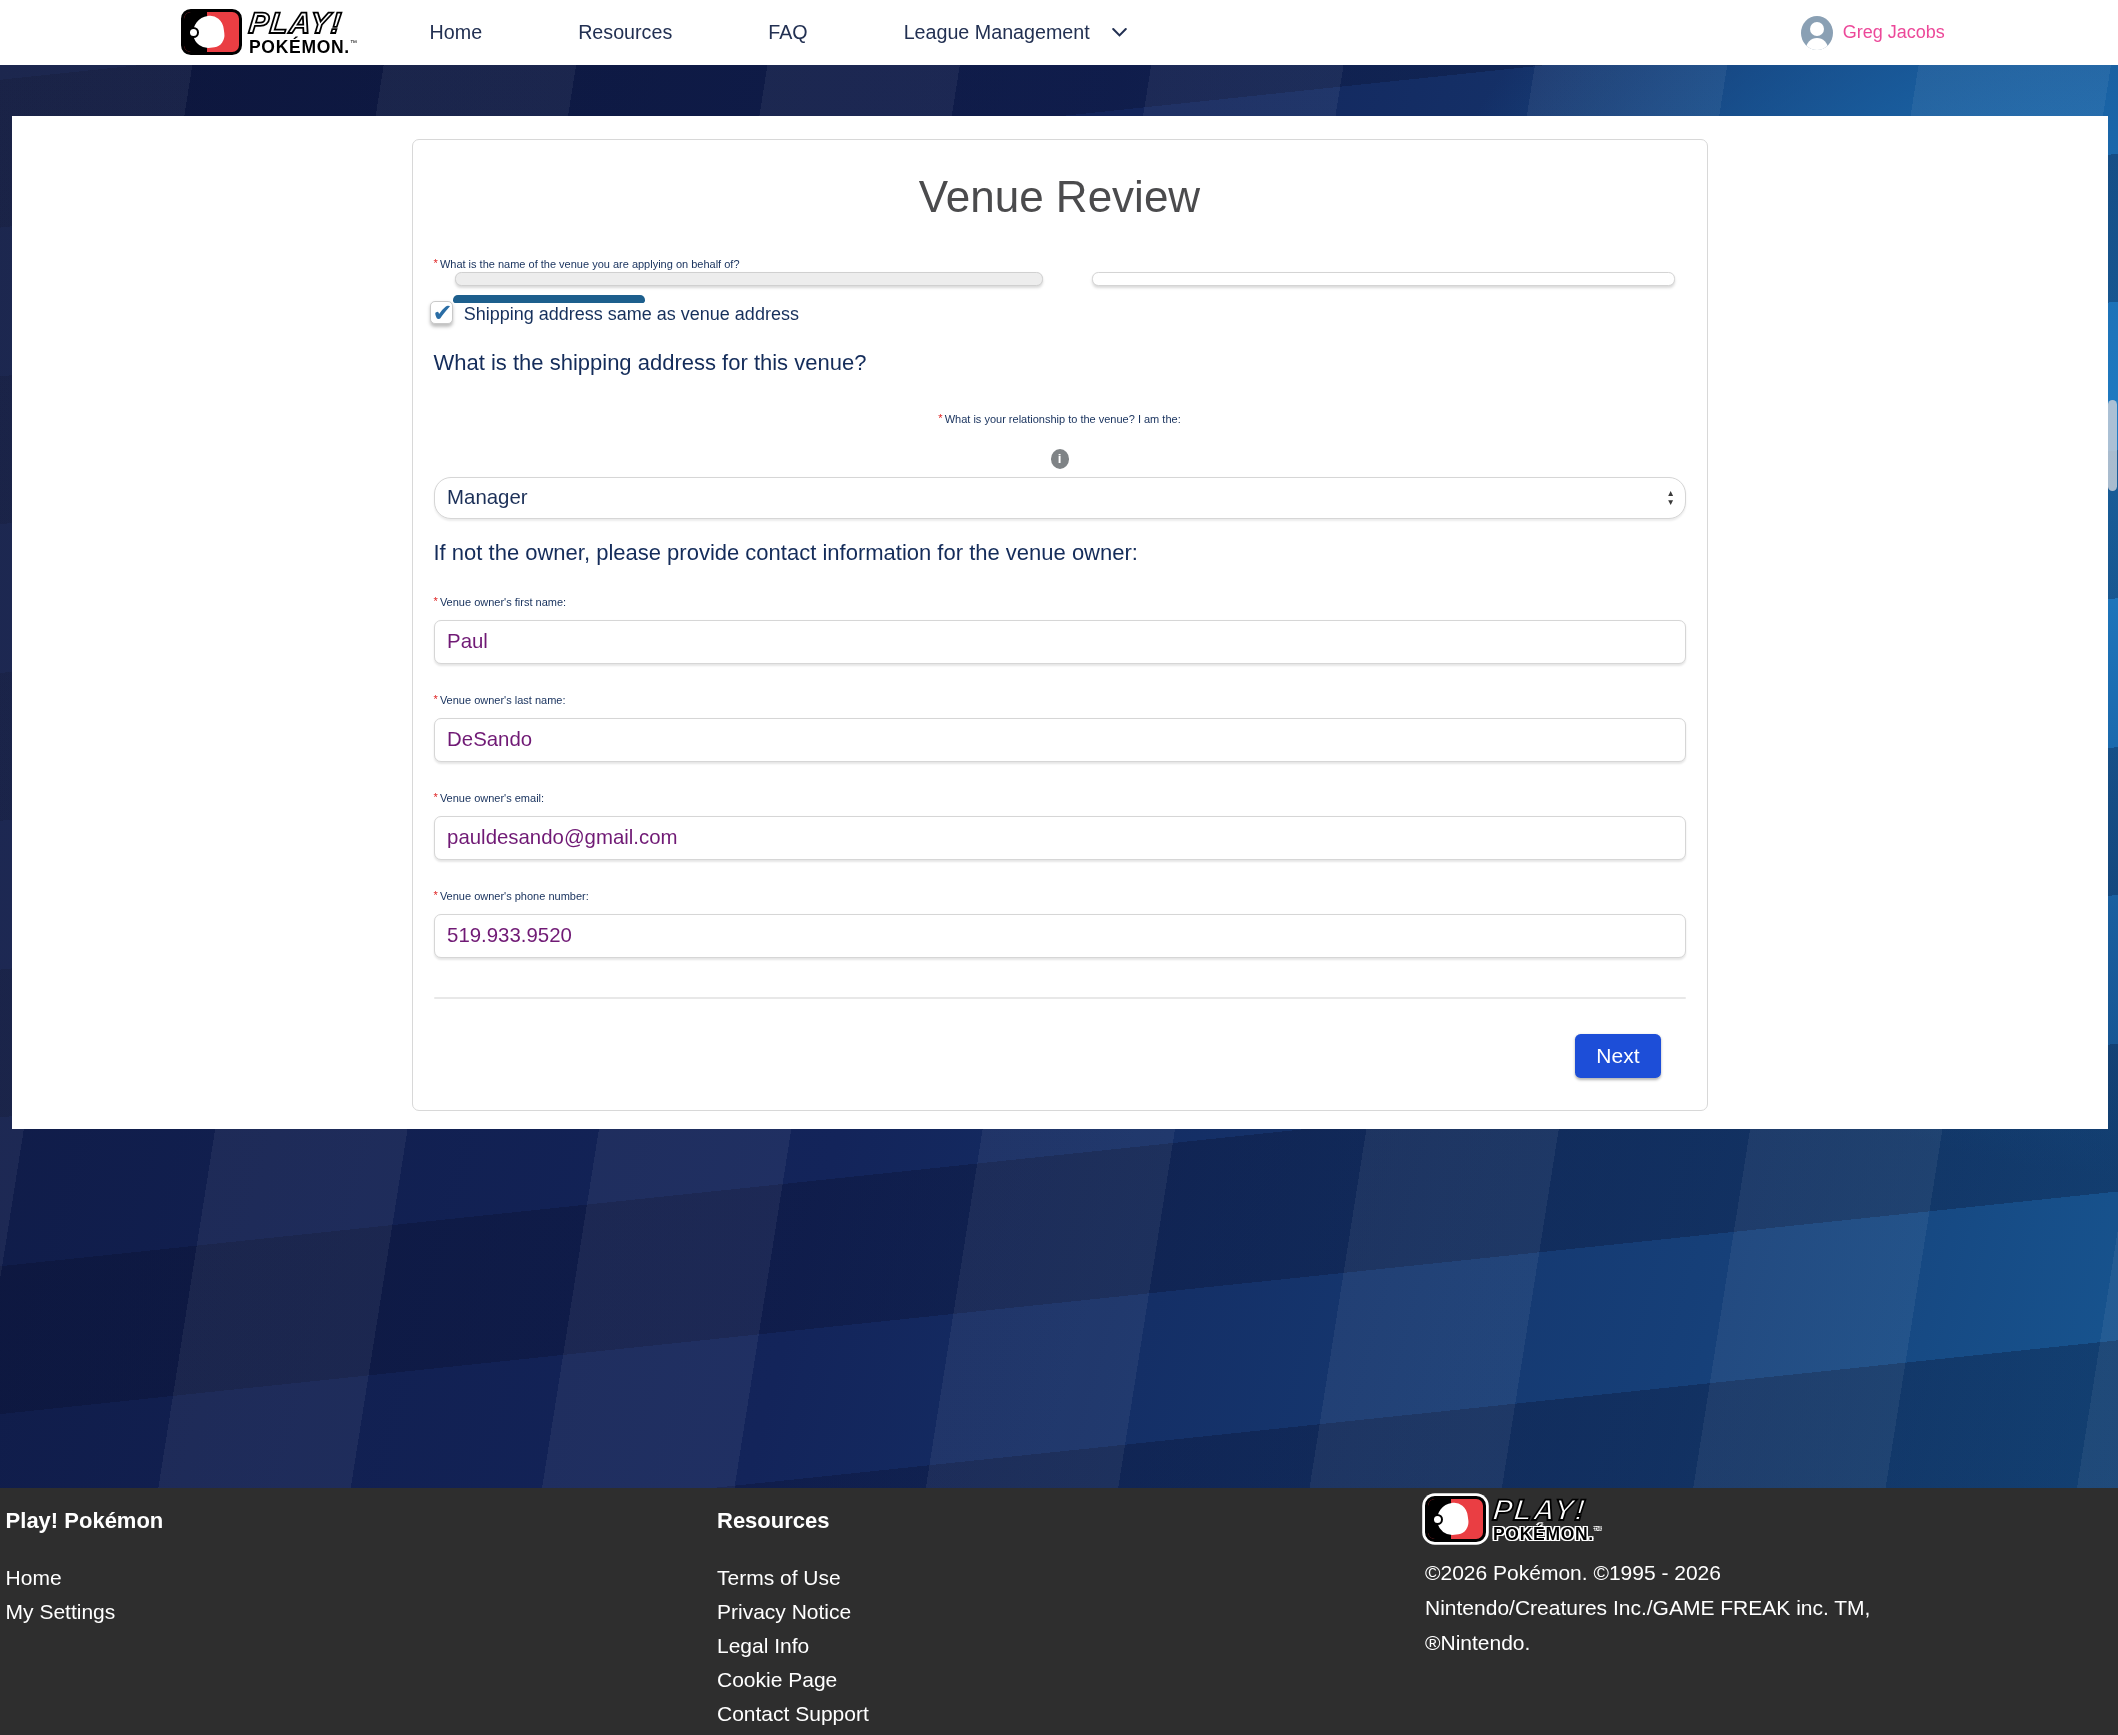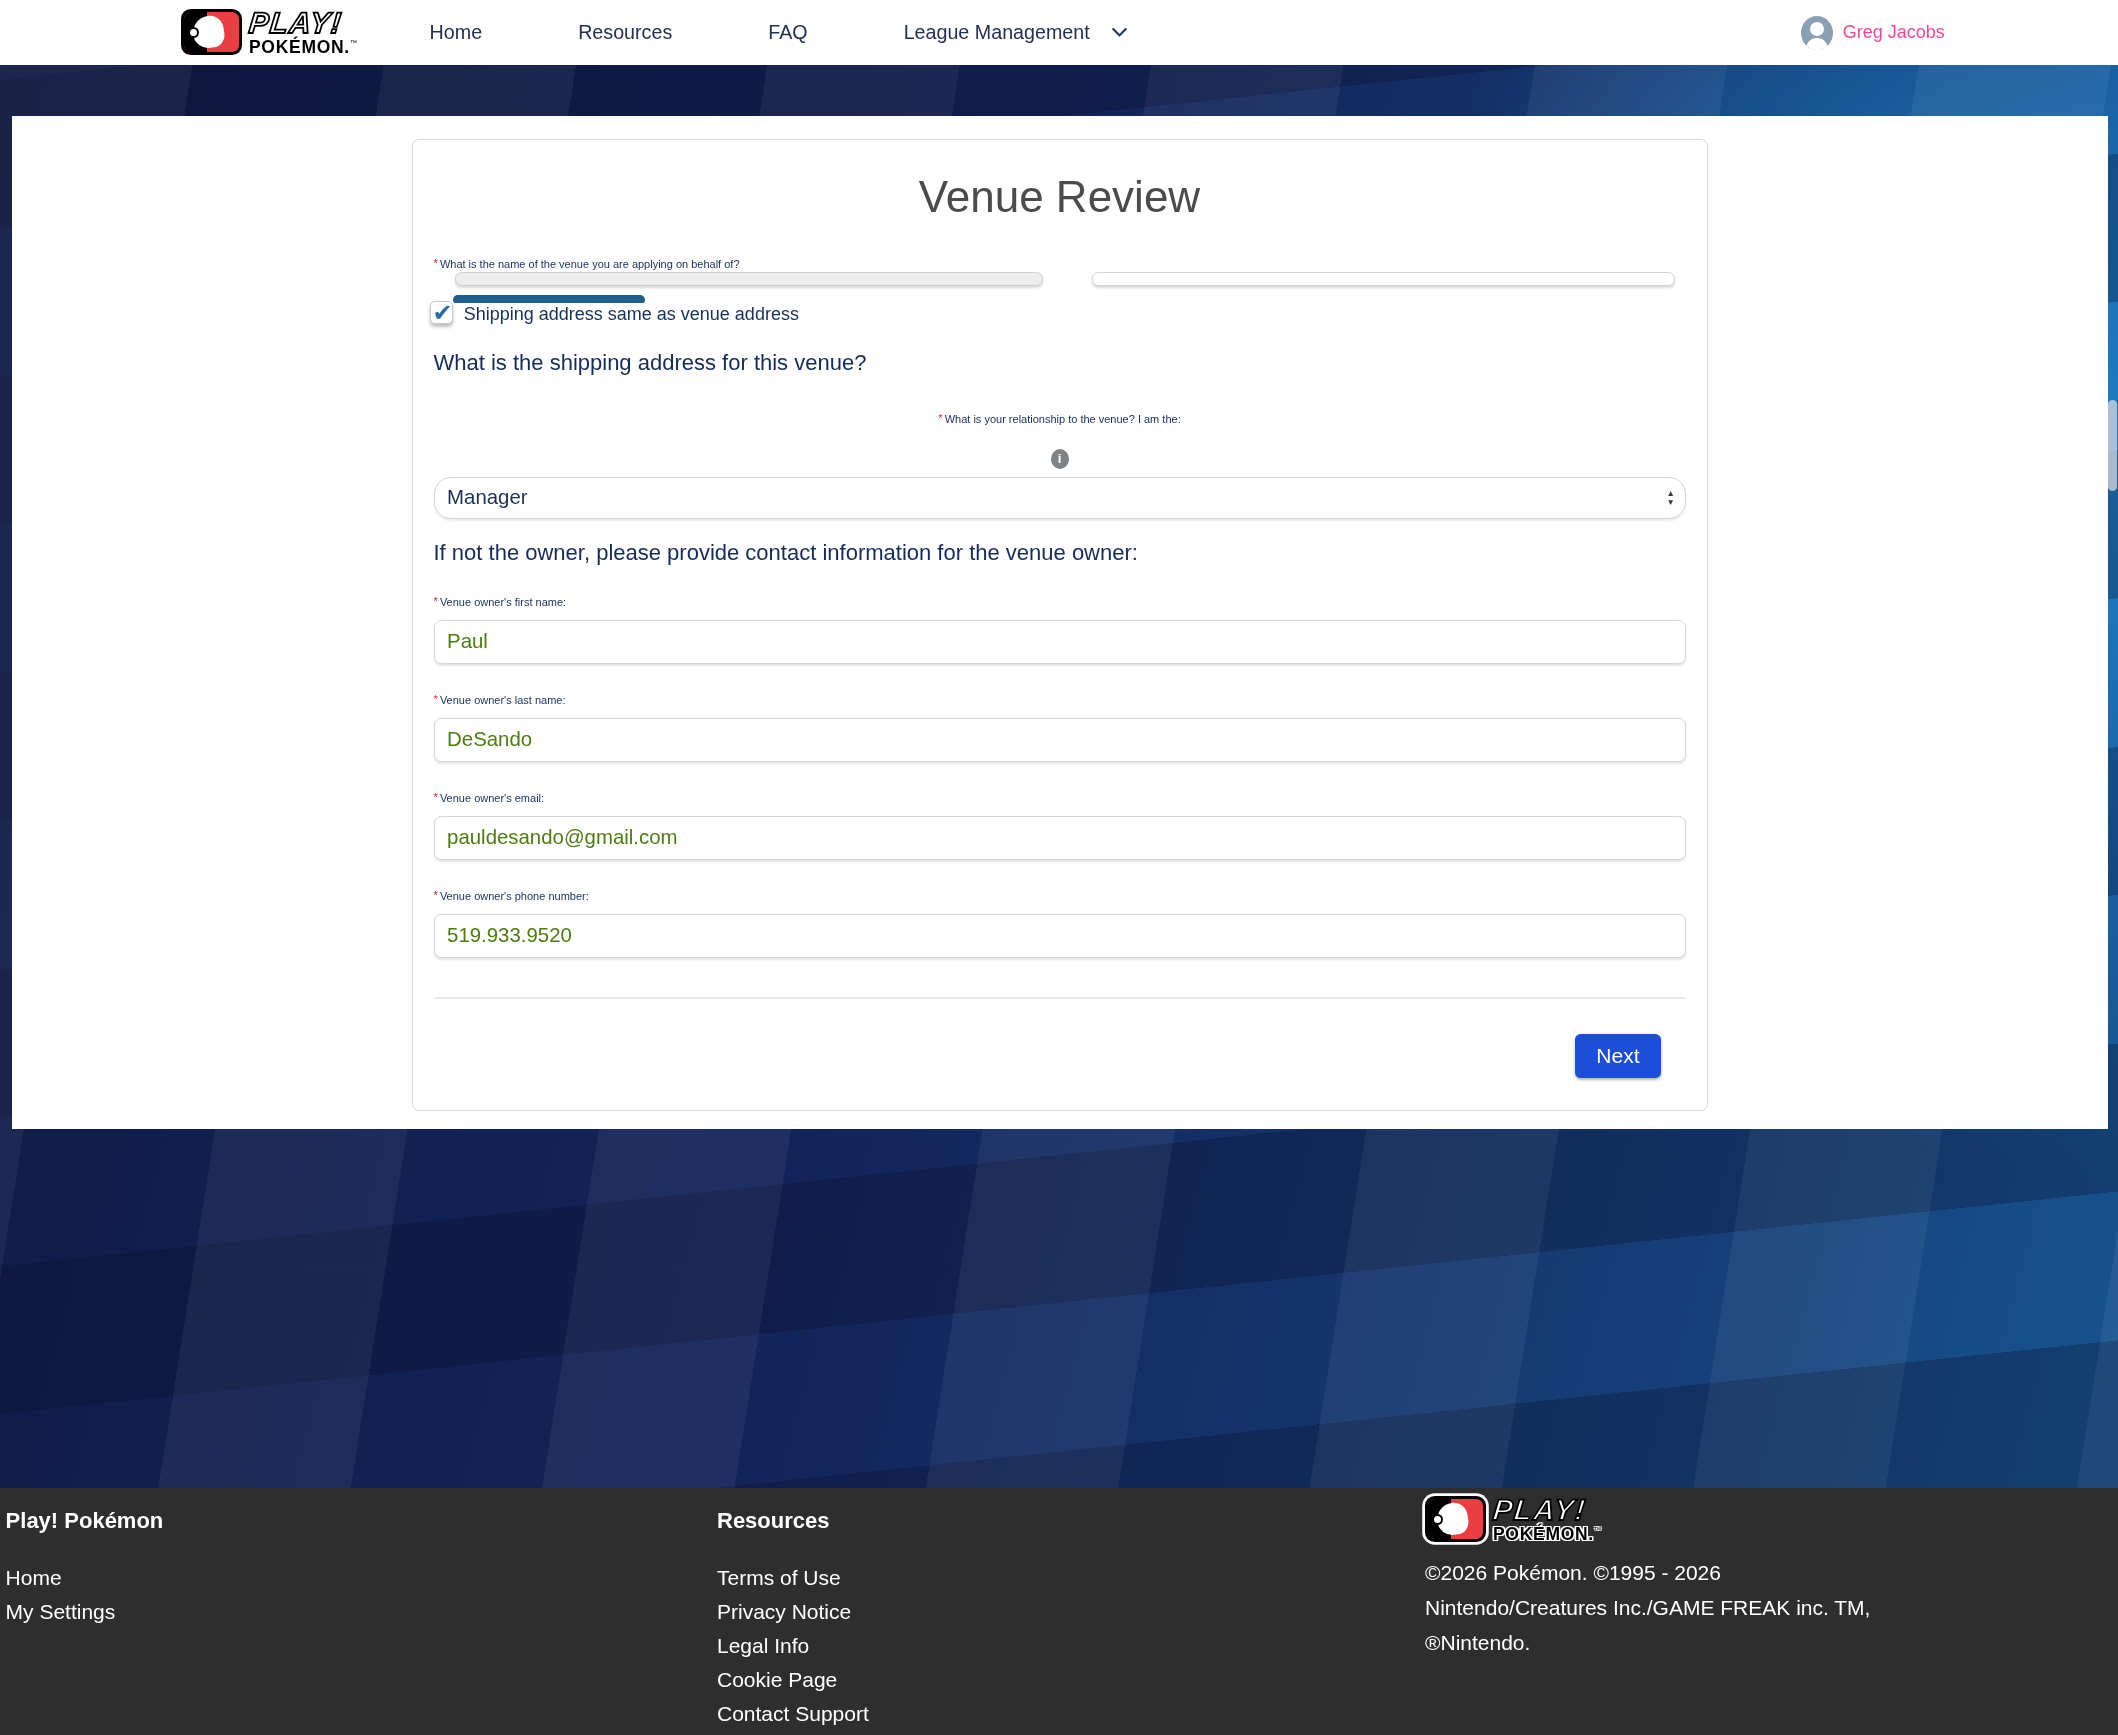--- a/index.html
+++ b/index.html
@@ -77,21 +77,21 @@
                font-size:13.3px; font-weight:700; display:flex; align-items:center; justify-content:center; cursor:pointer; }
   .select { margin-top:8.4px; height:42px; border:0.7px solid #d6d6d6; border-radius:17px; background:#fff;
             display:flex; align-items:center; justify-content:space-between; padding:0 9.8px 0 12.6px;
             font-size:20.4px; color:#1c3058; box-shadow:0 1.4px 2.1px rgba(0,0,0,0.08); cursor:pointer; }
   .spinner { display:flex; flex-direction:column; align-items:center; gap:2.1px; font-size:8.4px;
              line-height:7px; color:#3a3a3a; }
   .owner-heading { margin-top:21px; }
 
   .field-group { margin-top:25px; }
   .text-input { display:block; width:100%; height:44px; margin-top:7px; border:0.7px solid #d6d6d6;
-                border-radius:7px; padding:0 12.6px; font-size:20.4px; color:#4d7c0f;
+                border-radius:7px; padding:0 12.6px; font-size:20.4px; color:#701a75;
                 font-family:inherit; box-shadow:0 1.4px 2.1px rgba(0,0,0,0.10); background:#fff; }
 
   .divider { margin-top:39px; height:2.1px; background:#e8e8e8; border-radius:1.4px; }
   .next-row { margin-top:35px; display:flex; justify-content:flex-end; padding-right:24.6px; }
   .next-btn { width:86px; height:44px; background:#1d4ed8; border:none; border-radius:5.6px;
               color:#fff; font-size:21px; font-family:inherit; cursor:pointer;
               box-shadow:0 1.4px 2.8px rgba(0,0,0,0.3); }
 
   
   .footer { position:relative; height:320px; background:#2e2e2e; color:#fff; overflow:hidden; }

